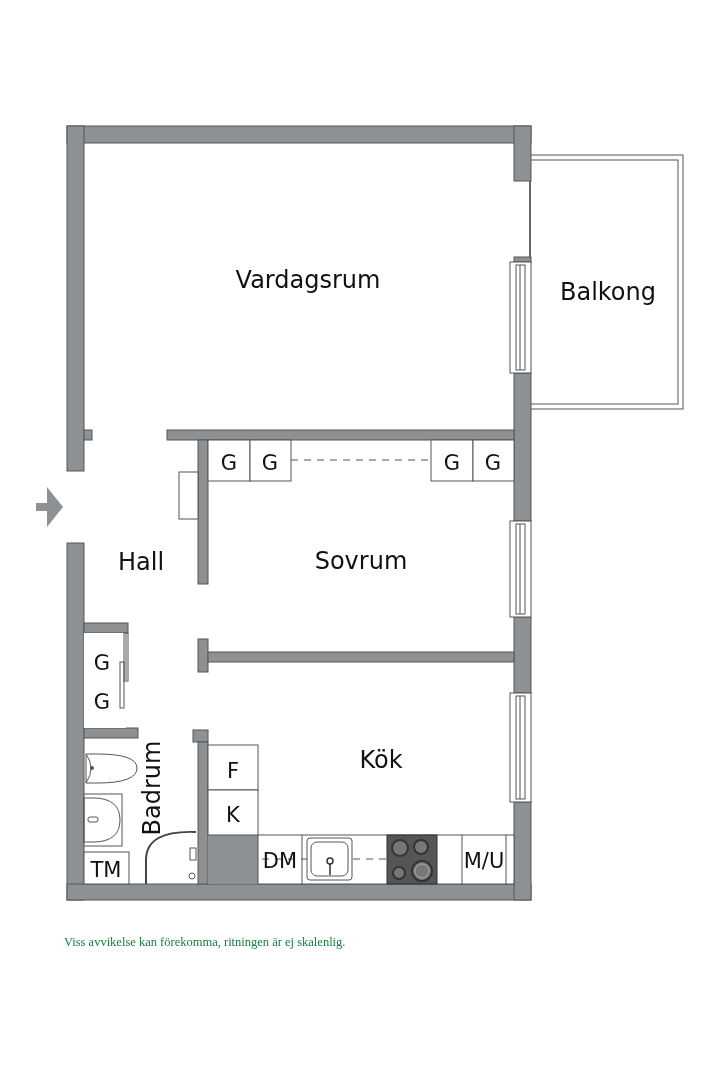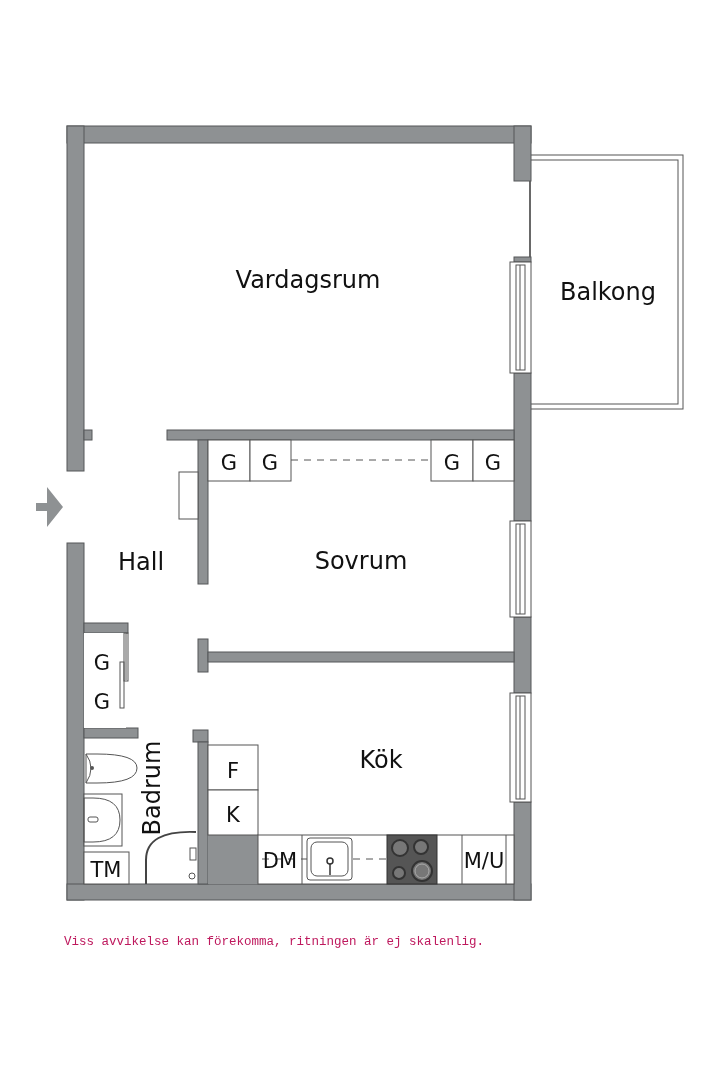--- a/index.html
+++ b/index.html
@@ -5,21 +5,21 @@
   html, body { margin: 0; padding: 0; background: #ffffff; }
   body { width: 720px; height: 1080px; position: relative; overflow: hidden; font-family: "DejaVu Sans", sans-serif; }
   #plan { position: absolute; left: 0; top: 0; width: 720px; height: 1080px; }
   .wall { fill: #8e9193; stroke: #555759; stroke-width: 1; }
   .wall-noedge { fill: #8e9193; }
   .line { fill: #ffffff; stroke: #555555; stroke-width: 1; }
   .thin { fill: none; stroke: #555555; stroke-width: 1; }
   .dash { fill: none; stroke: #555555; stroke-width: 1; stroke-dasharray: 7 6; }
   .room-label { font-family: "DejaVu Sans", sans-serif; font-size: 24px; fill: #111111; }
   .fix-label { font-family: "DejaVu Sans", sans-serif; font-size: 21px; fill: #111111; }
-  .footnote { position: absolute; left: 64px; top: 935px; font-family: Liberation Mono, monospace; font-size: 12.5px; color: #be185d; white-space: nowrap; }
+  .footnote { position: absolute; left: 64px; top: 935px; font-family: Liberation Serif, serif; font-size: 12.5px; color: #15803d; white-space: nowrap; }
 </style>
 </head>
 <body>
 
 <svg id="plan" viewBox="0 0 720 1080" xmlns="http://www.w3.org/2000/svg">
 
   <g>
     <rect x="530" y="155" width="153" height="254" class="thin"></rect>
     <rect x="530" y="160" width="148" height="244" class="thin"></rect>
   </g>

